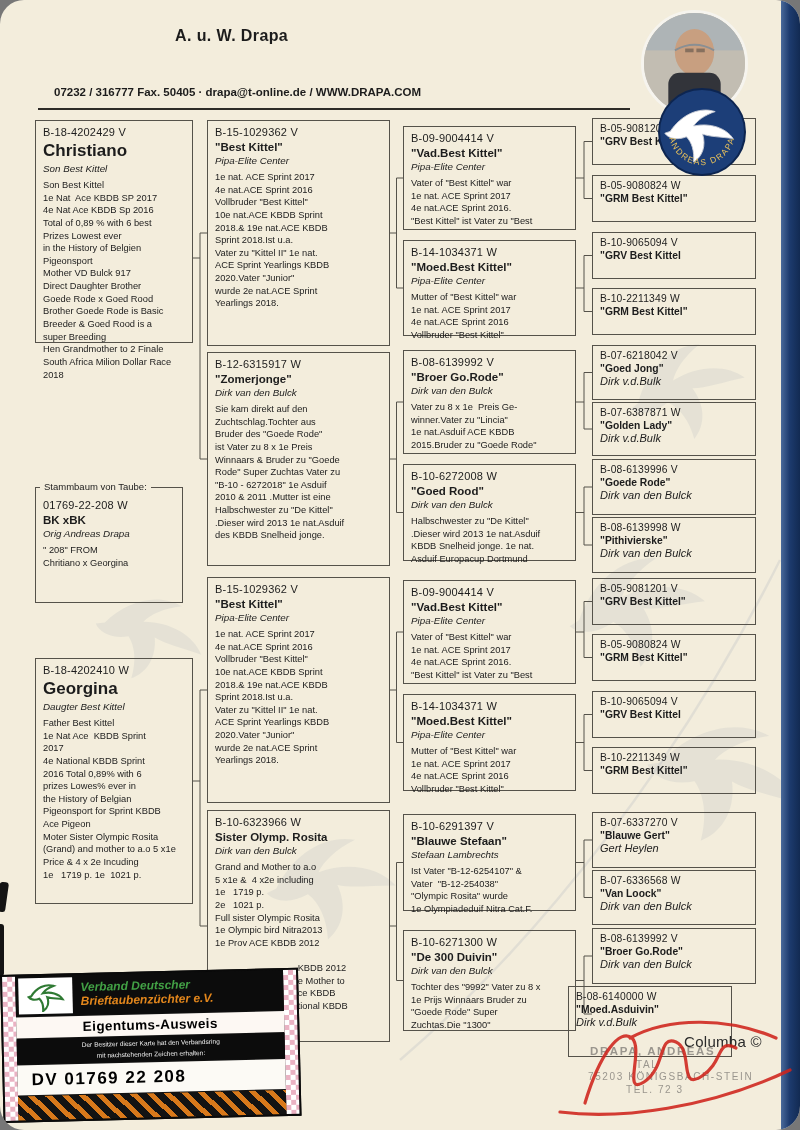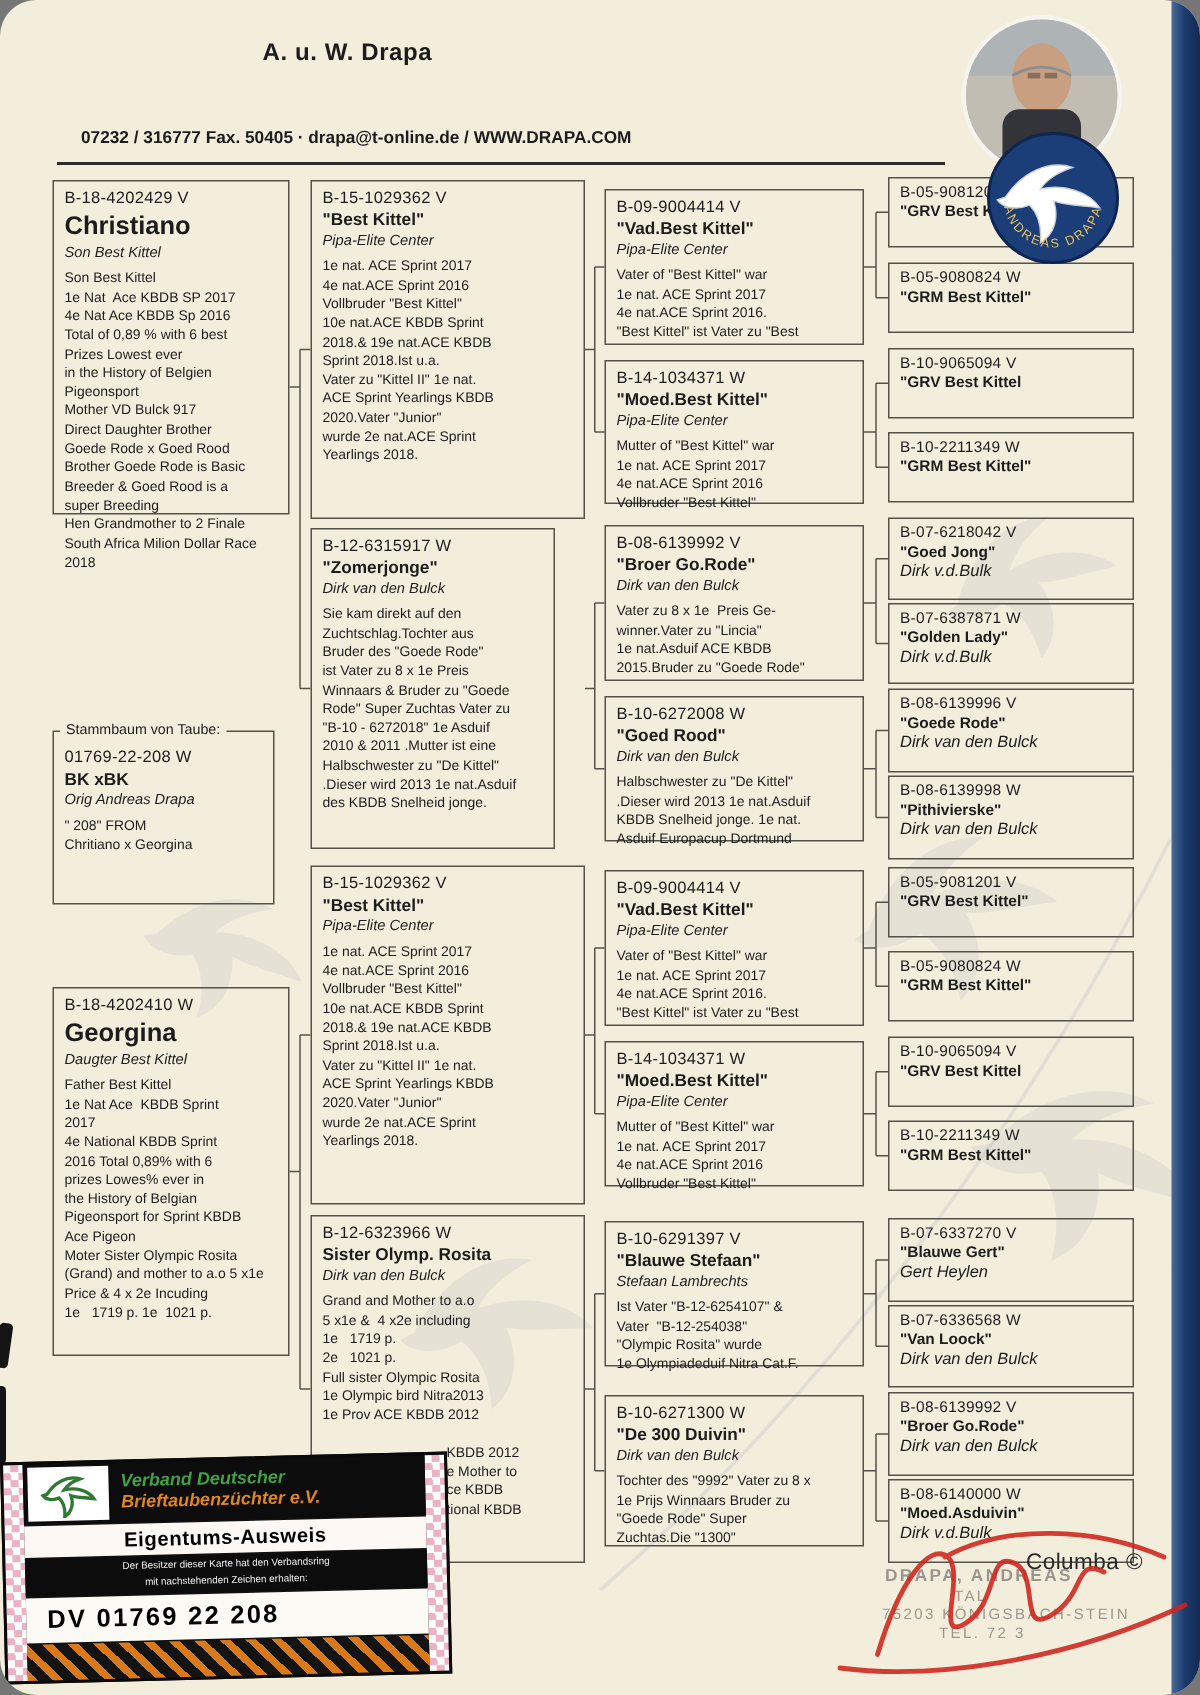--- a/index.html
+++ b/index.html
@@ -238,21 +238,21 @@
 Vollbruder "Best Kittel"
 10e nat.ACE KBDB Sprint
 2018.&amp; 19e nat.ACE KBDB
 Sprint 2018.Ist u.a.
 Vater zu "Kittel II" 1e nat.
 ACE Sprint Yearlings KBDB
 2020.Vater "Junior"
 wurde 2e nat.ACE Sprint
 Yearlings 2018.</div>
   </div>
-  <div class="box" id="g2b2" style="left:207px;top:352px;width:163px;height:214px">
+  <div class="box" id="g2b2" style="left:207px;top:352px;width:183px;height:214px">
     <div class="ring">B-12-6315917 W</div>
     <div class="pname">"Zomerjonge"</div>
     <div class="breeder">Dirk van den Bulck</div>
     <div class="body">Sie kam direkt auf den
 Zuchtschlag.Tochter aus
 Bruder des "Goede Rode"
 ist Vater zu 8 x 1e Preis
 Winnaars &amp; Bruder zu "Goede
 Rode" Super Zuchtas Vater zu
 "B-10 - 6272018" 1e Asduif
@@ -271,21 +271,21 @@
 10e nat.ACE KBDB Sprint
 2018.&amp; 19e nat.ACE KBDB
 Sprint 2018.Ist u.a.
 Vater zu "Kittel II" 1e nat.
 ACE Sprint Yearlings KBDB
 2020.Vater "Junior"
 wurde 2e nat.ACE Sprint
 Yearlings 2018.</div>
   </div>
   <div class="box" id="g2b4" style="left:207px;top:810px;width:183px;height:232px">
-    <div class="ring">B-12-6323966 W</div>
+    <div class="ring">B-10-6323966 W</div>
     <div class="pname">Sister Olymp. Rosita</div>
     <div class="breeder">Dirk van den Bulck</div>
     <div class="body">Grand and Mother to a.o
 5 x1e &amp;  4 x2e including
 1e   1719 p.
 2e   1021 p.
 Full sister Olympic Rosita
 1e Olympic bird Nitra2013
 1e Prov ACE KBDB 2012
 
@@ -436,21 +436,21 @@
   <div class="box small" id="g4b14" style="left:592px;top:870px;width:164px;height:55px">
     <div class="ring">B-07-6336568 W</div>
     <div class="pname">"Van Loock"</div>
     <div class="breeder">Dirk van den Bulck</div>
   </div>
   <div class="box small" id="g4b15" style="left:592px;top:928px;width:164px;height:56px">
     <div class="ring">B-08-6139992 V</div>
     <div class="pname">"Broer Go.Rode"</div>
     <div class="breeder">Dirk van den Bulck</div>
   </div>
-  <div class="box small" id="g4b16" style="left:592px;top:986px;width:164px;height:56px">
+  <div class="box small" id="g4b16" style="left:568px;top:986px;width:164px;height:71px">
     <div class="ring">B-08-6140000 W</div>
     <div class="pname">"Moed.Asduivin"</div>
     <div class="breeder">Dirk v.d.Bulk</div>
   </div>
 
   <div class="edge-mark" style="left:-2px;top:882px;width:9px;height:30px;transform:rotate(8deg)"></div>
   <div class="edge-mark" style="left:-3px;top:924px;width:7px;height:52px"></div>
 
   <div class="abs stamp">
     <div class="stamp-side left"></div>

